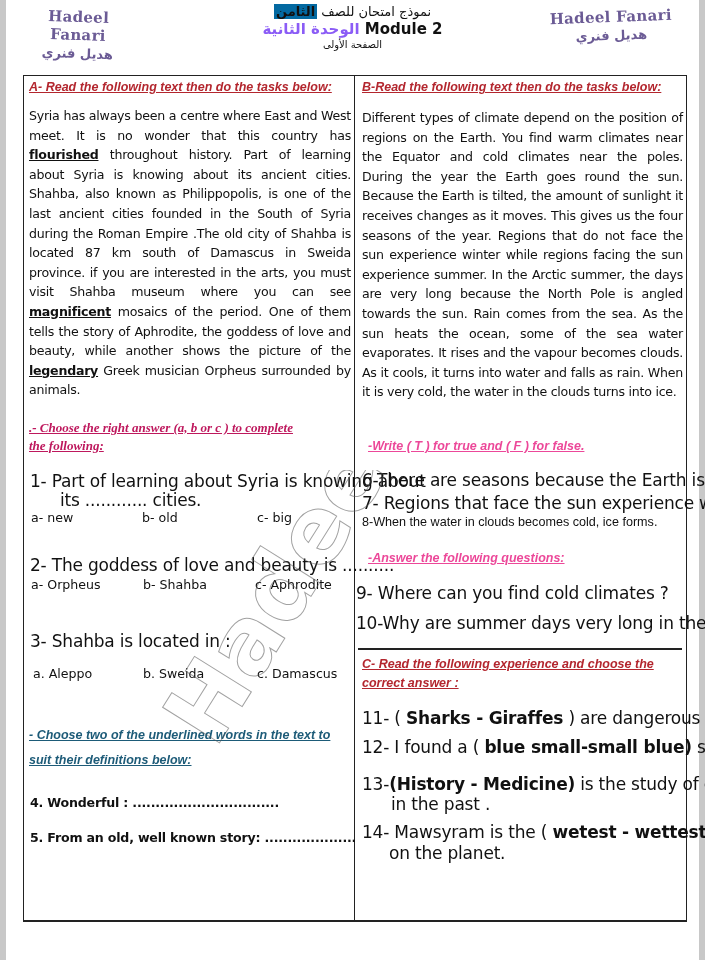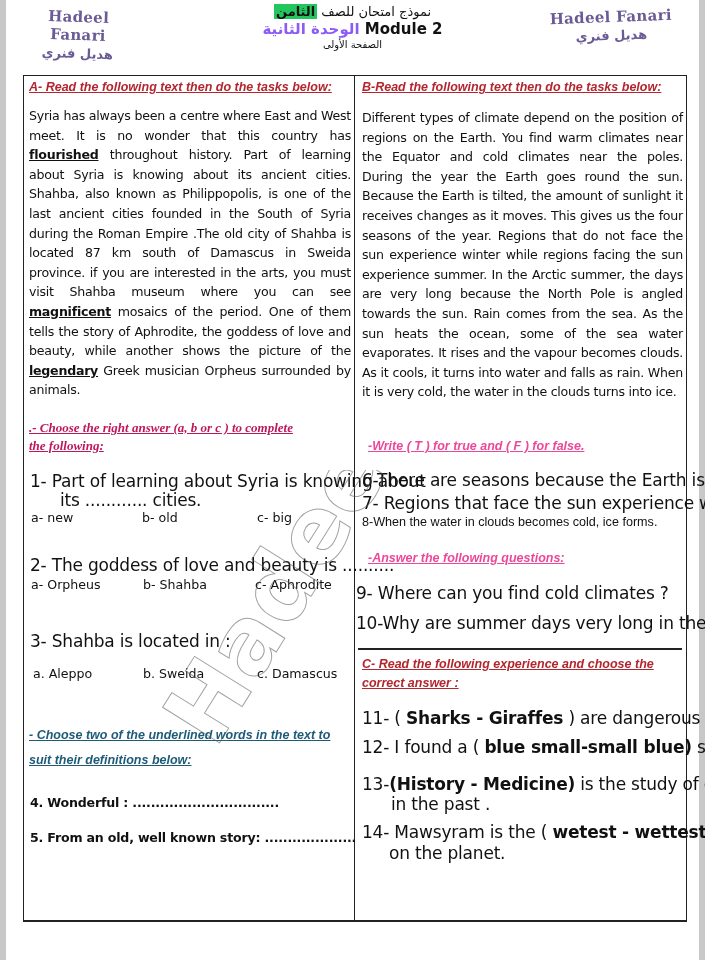--- a/index.html
+++ b/index.html
@@ -9,21 +9,21 @@
   .frame-right { position: absolute; right: 0; top: 0; width: 6px; height: 960px; background: #c8c8c8; }
 
   .header { position: absolute; left: 0; top: 0; width: 705px; height: 82px; }
   .logo { position: absolute; top: 8px; text-align: center; color: #6b5b95; }
   .logo .en { font-family: "DejaVu Serif", serif; font-weight: bold; font-size: 15px; letter-spacing: 0.3px; }
   .logo .ar { font-size: 13px; font-weight: bold; margin-top: 2px; }
   .logo-left { left: 18px; width: 120px; transform: rotate(2deg); }
   .logo-right { left: 546px; width: 130px; transform: rotate(-2deg); }
   .title-block { position: absolute; left: 230px; top: 4px; width: 245px; text-align: center; }
   .title-line1 { font-size: 13px; direction: rtl; }
-  .title-line1 .hl { background: #22c55e; font-weight: bold; padding: 0 2px; }
+  .title-line1 .hl { background: #0369a1; font-weight: bold; padding: 0 2px; }
   .title-line2 { font-size: 15px; font-weight: bold; margin-top: 1px; }
   .title-line2 .ar { color: #8b5cf6; }
   .title-line3 { font-size: 10px; margin-top: 1px; }
 
   .main-box { position: absolute; left: 23px; top: 75px; width: 664px; height: 847px; border: 1px solid #222; border-bottom: 2px solid #222; }
   .divider { position: absolute; left: 354px; top: 75px; width: 1px; height: 847px; background: #222; }
 
   .sec-head { font-family: "Liberation Sans", sans-serif; font-style: italic; font-weight: bold; text-decoration: underline; font-size: 12.5px; }
   .red { color: #b3262e; }
   .teal { color: #1d5b78; }

